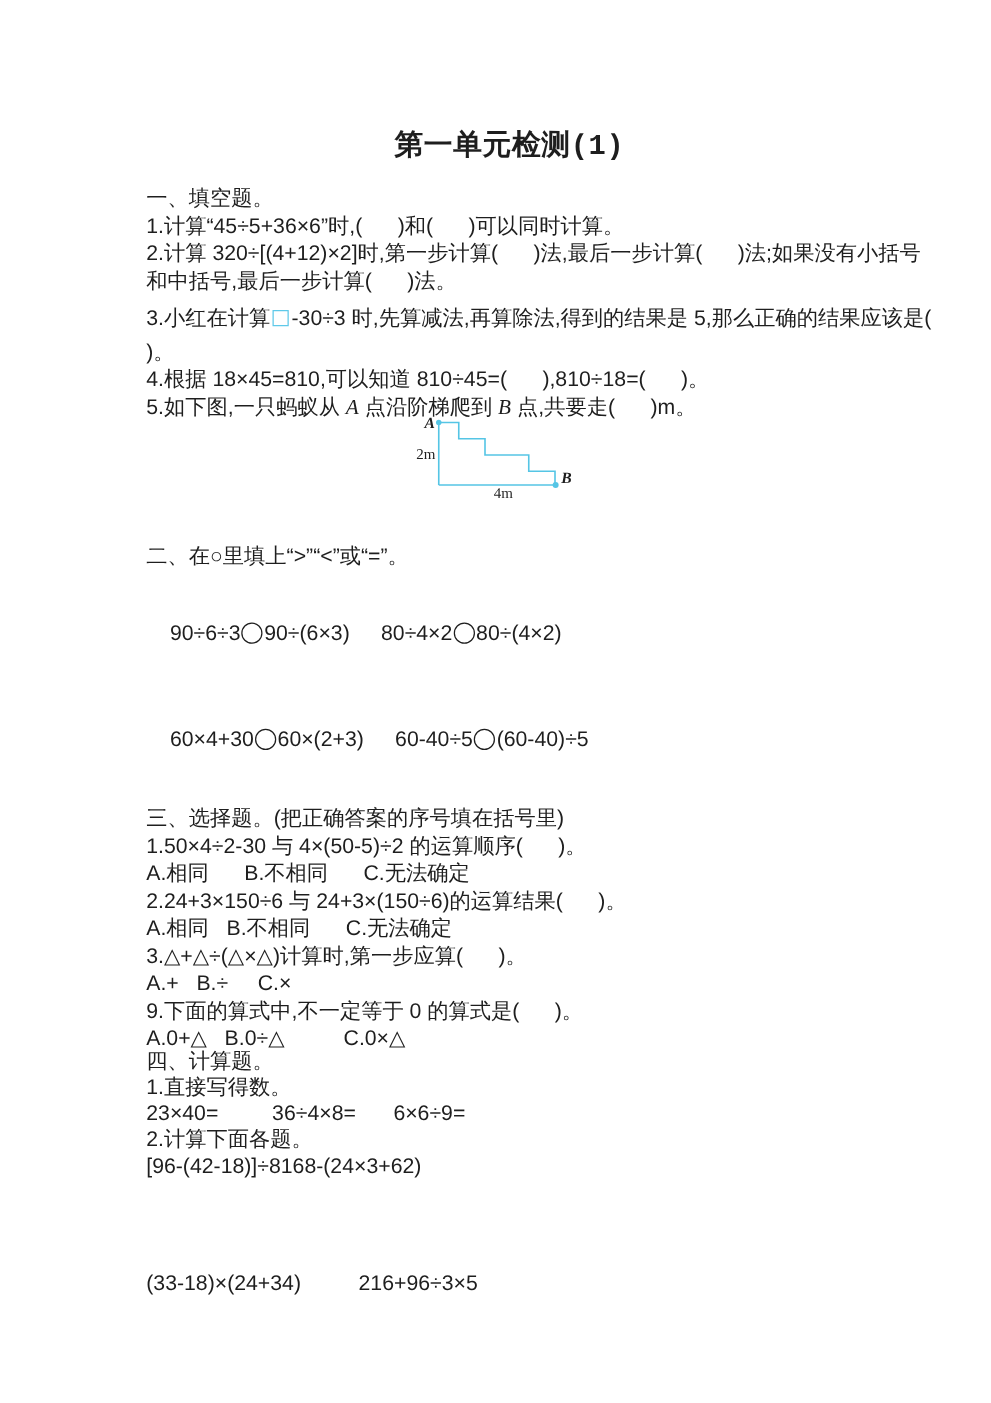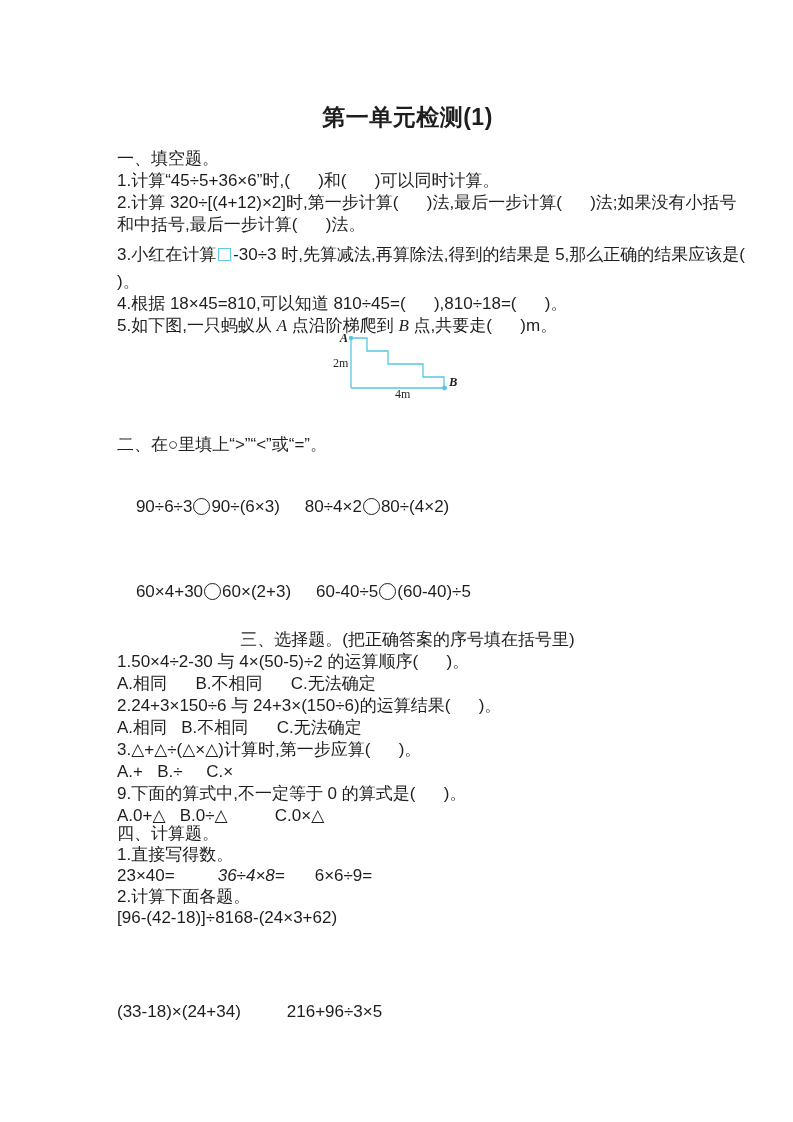--- a/index.html
+++ b/index.html
@@ -10,20 +10,21 @@
     overflow: hidden;
   }
   .page { padding: 102px 95px 0 117px; }
   .doc-title {
     text-align: center;
     font-size: 23px;
     font-weight: bold;
     line-height: 30px;
     margin-bottom: 16px;
     letter-spacing: 0.5px;
+    font-family: Liberation Mono, monospace;
   }
   .line {
     font-size: 17px;
     line-height: 22px;
     white-space: pre;
   }
   .sec4 .line { line-height: 21px; }
   .var {
     font-family: "Liberation Serif", "DejaVu Serif", serif;
     font-style: italic;
@@ -52,24 +53,24 @@
   }
   .fig-label-var {
     font-family: "Liberation Serif", "DejaVu Serif", serif;
     font-style: italic;
     font-weight: bold;
     font-size: 12.5px;
   }
   .cmp-row1 { margin-top: 18px; }
   .cmp-row2 { margin-top: 19px; }
   .cmp-cell-gap { margin-right: 25px; }
-  .sec3-head { margin-top: 4px; text-align: center; }
+  .sec3-head { margin-top: 19px; }
   .sec4-head { margin-top: -4px; }
   .calc-gap-a { margin-right: 43px; }
-  .calc-gap-b { margin-right: 30px; font-style: italic; }
+  .calc-gap-b { margin-right: 30px; }
   .calc-gap-c { margin-right: 55px; }
   .calc-gap-d { margin-right: 40px; }
   .calc-gap-e { }
   .calc-gap-f { margin-right: 46px; }
   .calc-row4 { margin-top: 73px; }
 </style>
 </head>
 <body>
 
 <div class="page">

